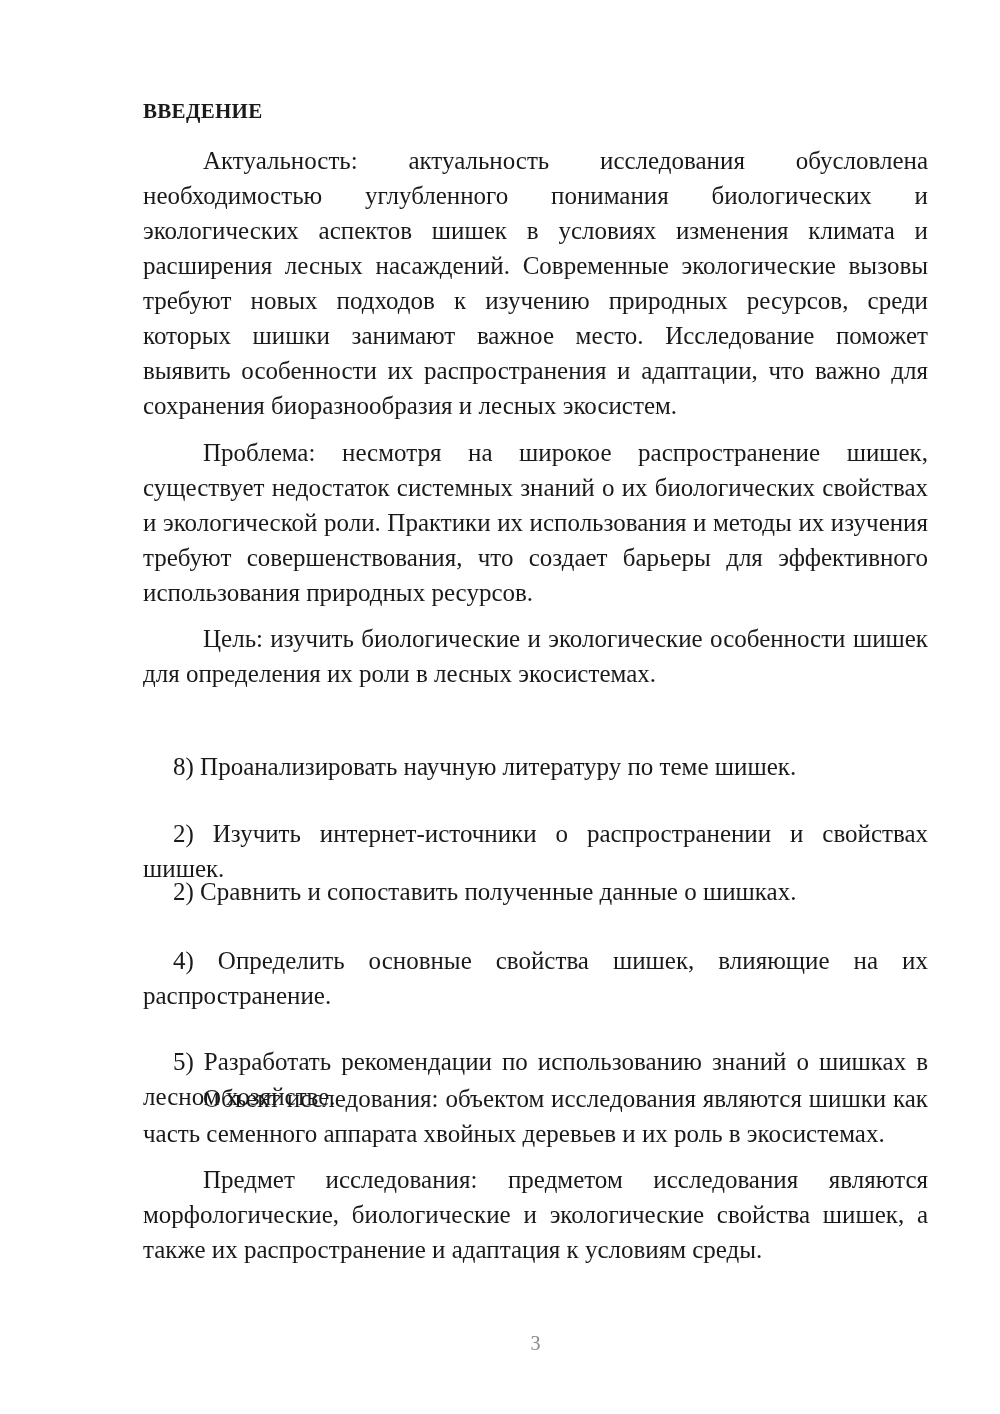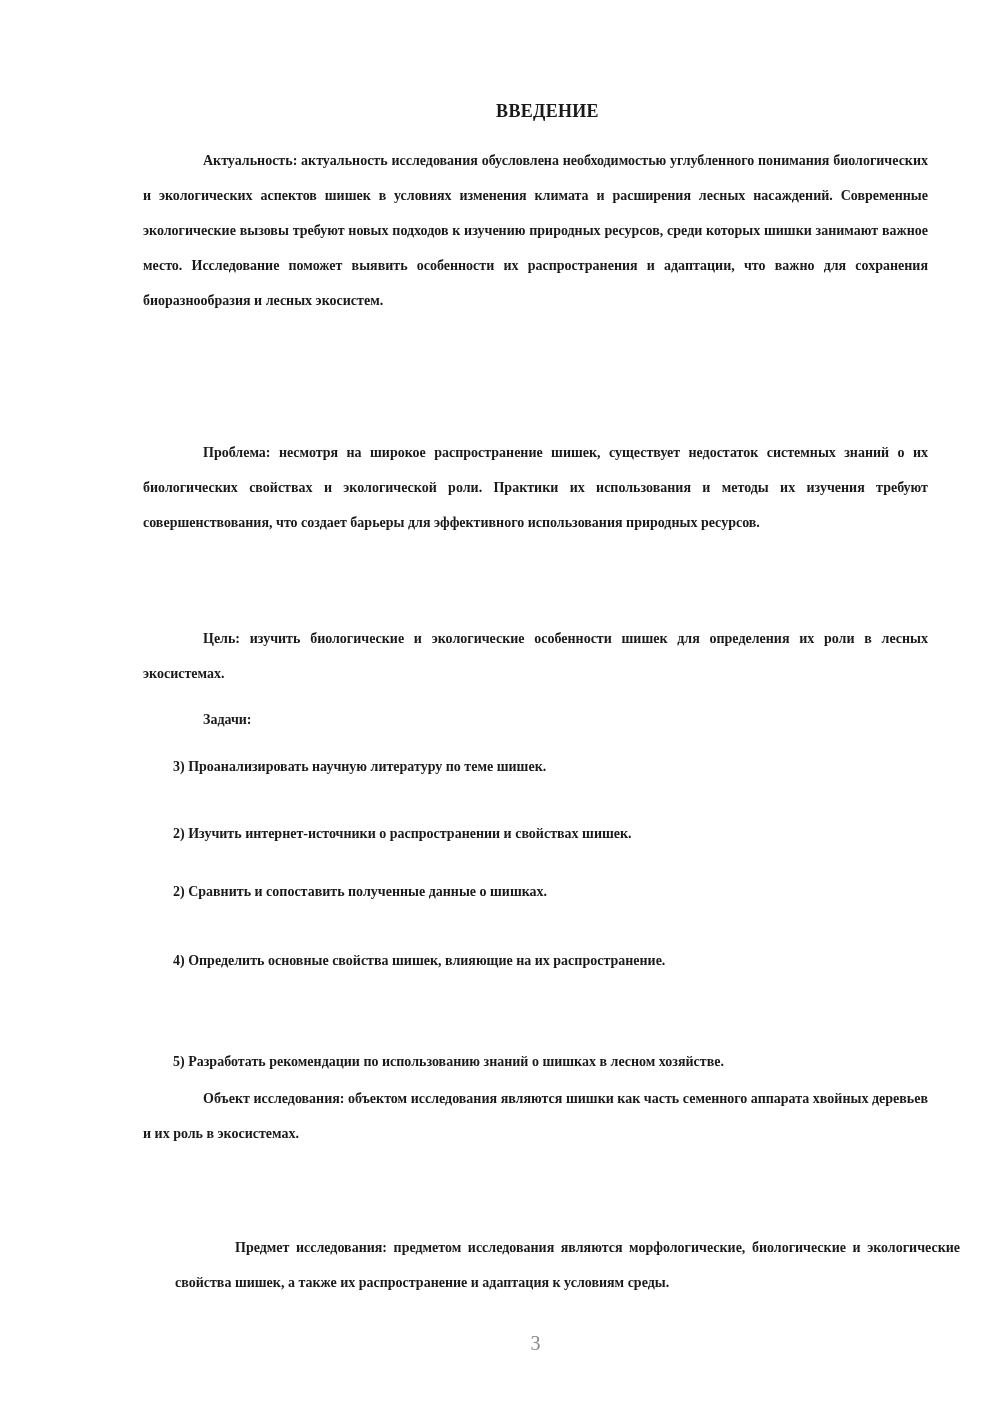--- a/index.html
+++ b/index.html
@@ -18,38 +18,37 @@
     .page {
       position: absolute;
       left: 143px;
       top: 0;
       width: 785px;
       height: 1414px;
     }
     .title {
       position: absolute;
       top: 96px;
-      left: 12px;
+      left: 0;
       width: 785px;
-      text-align: center;
+      text-align: left;
       font-weight: bold;
-      font-size: 18px;
+      font-size: 21px;
       line-height: 30px;
       letter-spacing: 0.3px;
     }
     .para {
       position: absolute;
       left: 0;
       width: 785px;
-      font-size: 14px;
+      font-size: 25px;
       line-height: 35px;
       text-align: justify;
       text-align-last: left;
       margin: 0;
-      font-weight: bold;
     }
     .indent { text-indent: 60px; }
     .list-indent { text-indent: 30px; }
     .page-number {
       position: absolute;
       top: 1332px;
       left: 0;
       width: 785px;
       text-align: center;
       font-size: 20px;
@@ -62,30 +61,29 @@
 
 <div class="page">
   <div class="title">ВВЕДЕНИЕ</div>
 
   <p class="para indent" style="top:143px;">Актуальность: актуальность исследования обусловлена необходимостью углубленного понимания биологических и экологических аспектов шишек в условиях изменения климата и расширения лесных насаждений. Современные экологические вызовы требуют новых подходов к изучению природных ресурсов, среди которых шишки занимают важное место. Исследование поможет выявить особенности их распространения и адаптации, что важно для сохранения биоразнообразия и лесных экосистем.</p>
 
   <p class="para indent" style="top:435px;">Проблема: несмотря на широкое распространение шишек, существует недостаток системных знаний о их биологических свойствах и экологической роли. Практики их использования и методы их изучения требуют совершенствования, что создает барьеры для эффективного использования природных ресурсов.</p>
 
   <p class="para indent" style="top:621px;">Цель: изучить биологические и экологические особенности шишек для определения их роли в лесных экосистемах.</p>
 
-  <p class="para indent" style="top:702px;">Задачи:</p>
 
-  <p class="para list-indent" style="top:749px;">3) Проанализировать научную литературу по теме шишек.</p>
+  <p class="para list-indent" style="top:749px;">8) Проанализировать научную литературу по теме шишек.</p>
 
   <p class="para list-indent" style="top:794px;margin-top:22px;">2) Изучить интернет-источники о распространении и свойствах шишек.</p>
 
   <p class="para list-indent" style="top:874px;">2) Сравнить и сопоставить полученные данные о шишках.</p>
 
   <p class="para list-indent" style="top:943px;">4) Определить основные свойства шишек, влияющие на их распространение.</p>
 
   <p class="para list-indent" style="top:1000px;margin-top:44px;">5) Разработать рекомендации по использованию знаний о шишках в лесном хозяйстве.</p>
 
   <p class="para indent" style="top:1081px;">Объект исследования: объектом исследования являются шишки как часть семенного аппарата хвойных деревьев и их роль в экосистемах.</p>
 
-  <p class="para indent" style="top:1230px;margin-left:32px;">Предмет исследования: предметом исследования являются морфологические, биологические и экологические свойства шишек, а также их распространение и адаптация к условиям среды.</p>
+  <p class="para indent" style="top:1162px;">Предмет исследования: предметом исследования являются морфологические, биологические и экологические свойства шишек, а также их распространение и адаптация к условиям среды.</p>
 
   <div class="page-number">3</div>
 </div>
 
 </body></html>

